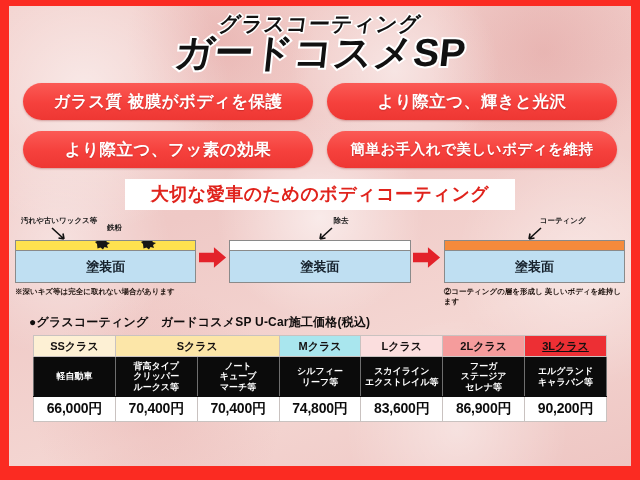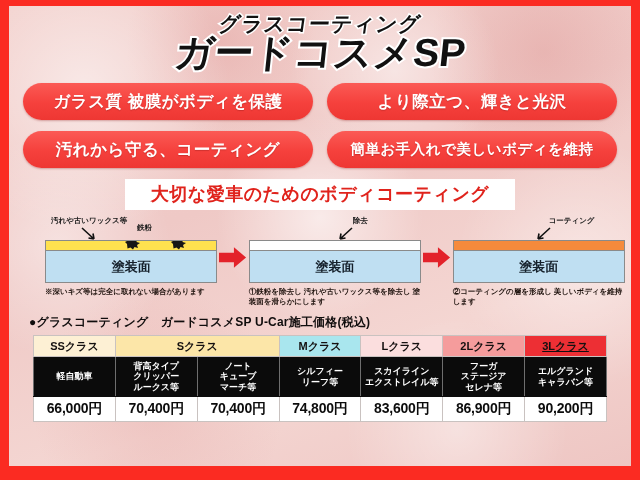--- a/index.html
+++ b/index.html
@@ -100,21 +100,20 @@
     letter-spacing: 0.5px;
   }
 
   
   .steps {
     margin-top: 6px;
     display: flex;
     align-items: flex-start;
     justify-content: center;
     padding: 0 6px;
-    margin-left: 30px;
   }
   .step {
     width: 186px;
     position: relative;
   }
   .lbl-row {
     position: relative;
     height: 24px;
   }
   .tiny-label {
@@ -237,21 +236,21 @@
 <div id="poster">
 
   <div class="title-wrap">
     <div class="subtitle">グラスコーティング</div>
     <div class="maintitle">ガードコスメSP</div>
   </div>
 
   <div class="features">
     <div class="pill">ガラス質 被膜がボディを保護</div>
     <div class="pill">より際立つ、輝きと光沢</div>
-    <div class="pill">汚れから守る、コーティング</div>
+    <div class="pill">より際立つ、フッ素の効果</div>
     <div class="pill small">簡単お手入れで美しいボディを維持</div>
   </div>
 
   <div class="banner-wrap">
     <div class="banner">大切な愛車のためのボディコーティング</div>
   </div>
 
   <div class="steps">
 
     <div class="step">
@@ -294,21 +293,20 @@
         <span class="arrow-ind" style="left:88px; top:11px; transform:scaleX(-1);">
           <svg viewBox="0 0 16 14" width="16" height="14">
               <path d="M1 1 L13 12 M13 12 L7.5 11 M13 12 L12 6.5" stroke="#111" stroke-width="1.6" fill="none"></path>
             </svg>
         </span>
       </div>
       <div class="layerbox">
         <div class="top-layer clean"></div>
         <div class="base-layer">塗装面</div>
       </div>
-      <div class="step-note">①鉄粉を除去し 汚れや古いワックス等を除去し 塗装面を滑らかにします</div>
     </div>
 
     <div class="bigarrow">
       <svg viewBox="0 0 30 24" width="28" height="23">
           <path d="M0 7 L16 7 L16 1 L29 12 L16 23 L16 17 L0 17 Z" fill="#e3222a"></path>
         </svg>
     </div>
 
     <div class="step">
       <div class="lbl-row">

